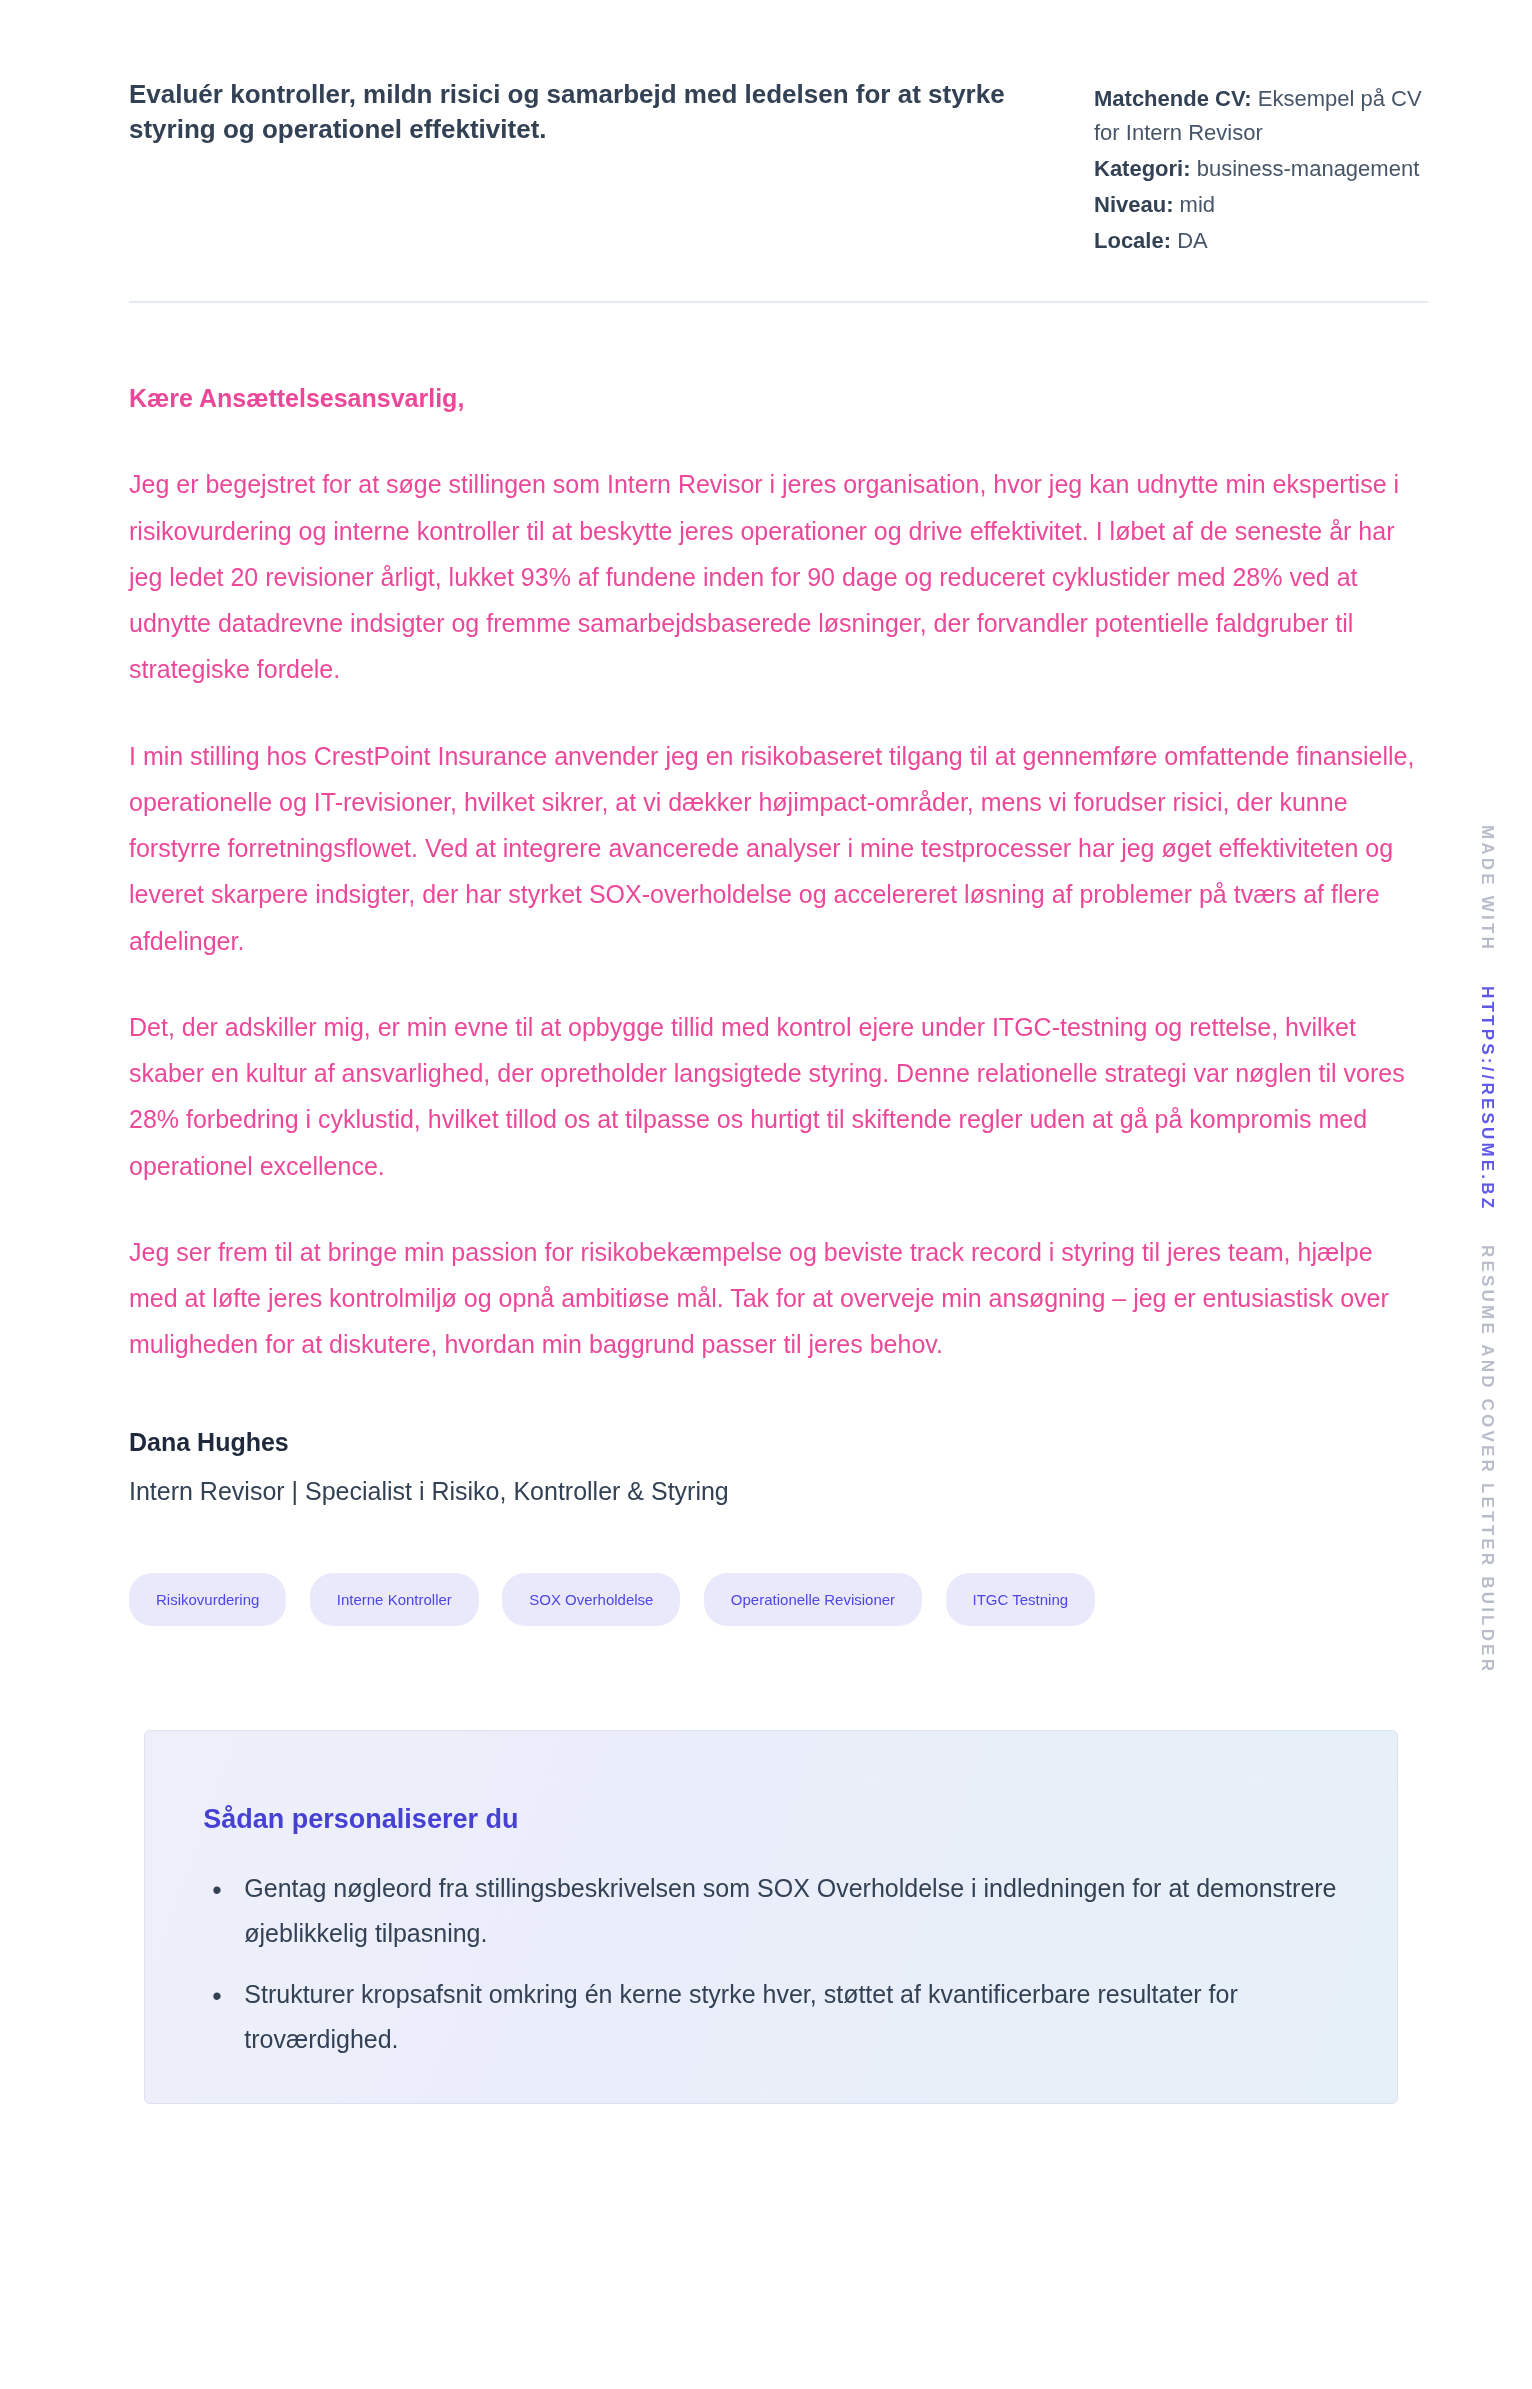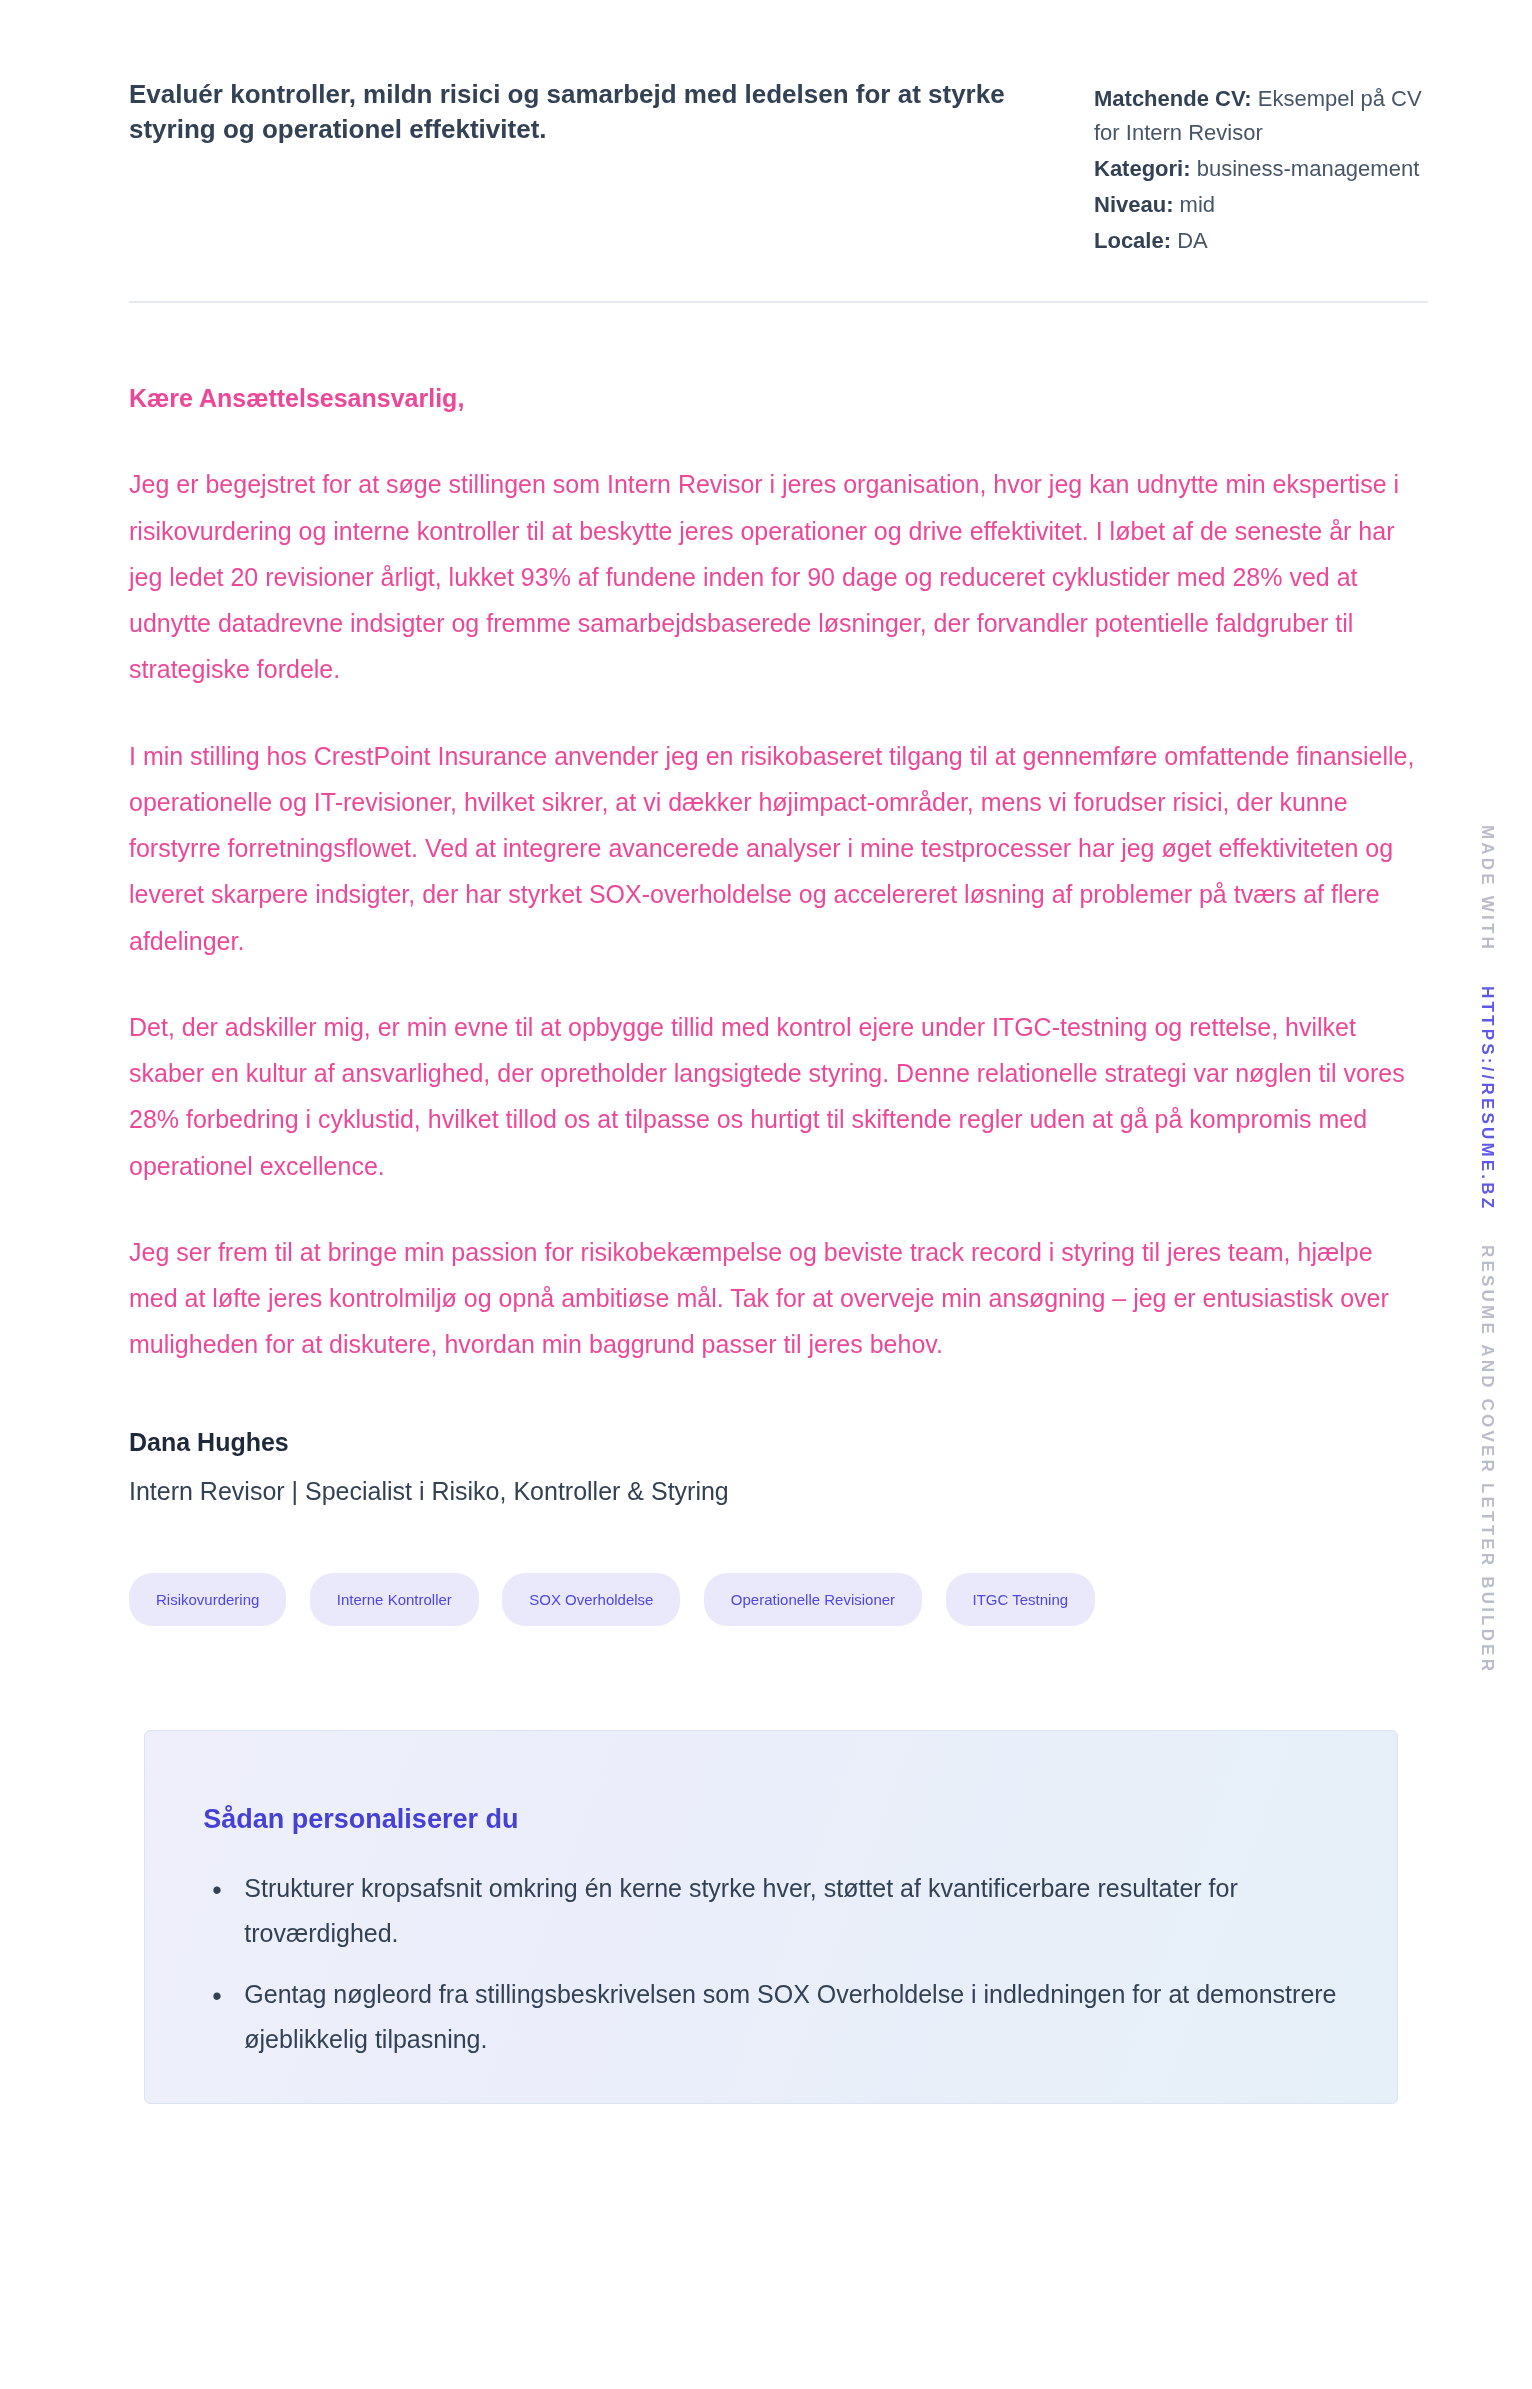--- a/index.html
+++ b/index.html
@@ -198,22 +198,22 @@
     <span class="tag">Risikovurdering</span>
     <span class="tag">Interne Kontroller</span>
     <span class="tag">SOX Overholdelse</span>
     <span class="tag">Operationelle Revisioner</span>
     <span class="tag">ITGC Testning</span>
   </div>
 
   <div class="tips-card">
     <h2 class="tips-title">Sådan personaliserer du</h2>
     <ul class="tips-list">
+      <li>Gentag nøgleord fra stillingsbeskrivelsen som SOX Overholdelse i indledningen for at demonstrere øjeblikkelig tilpasning.</li>
       <li>Strukturer kropsafsnit omkring én kerne styrke hver, støttet af kvantificerbare resultater for troværdighed.</li>
-      <li>Gentag nøgleord fra stillingsbeskrivelsen som SOX Overholdelse i indledningen for at demonstrere øjeblikkelig tilpasning.</li>
     </ul>
   </div>
 
 </div>
 
 <div class="watermark">
   <span class="wm-seg">MADE WITH</span><a href="#" class="wm-seg wm-link">HTTPS://RESUME.BZ</a><span class="wm-seg">RESUME AND COVER LETTER BUILDER</span>
 </div>
 
 

